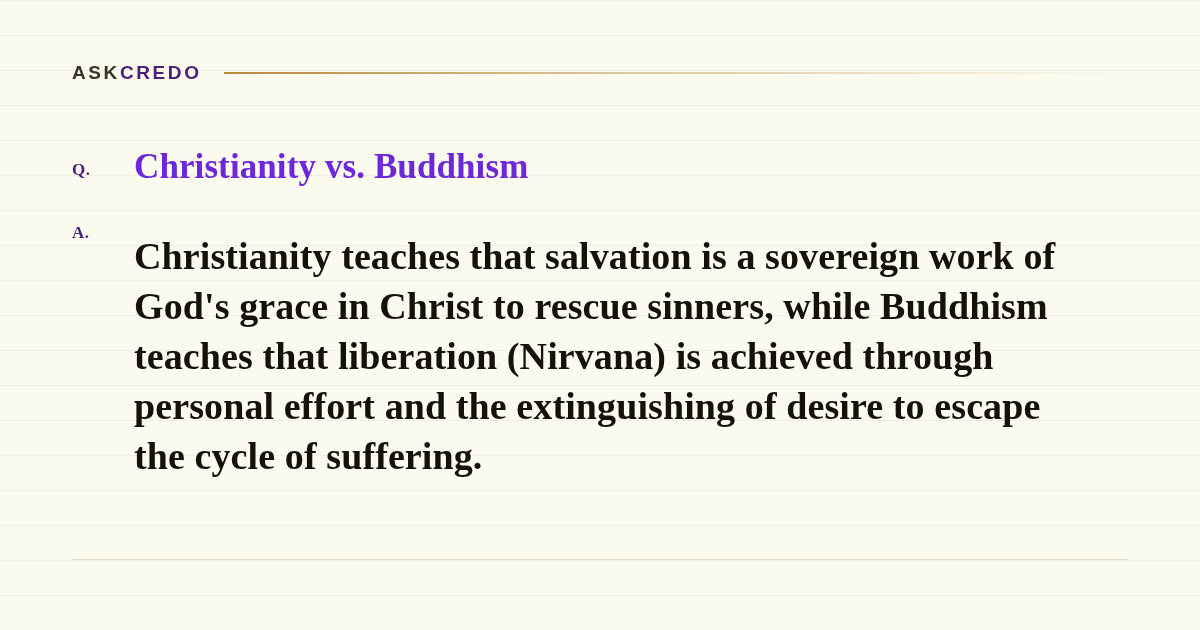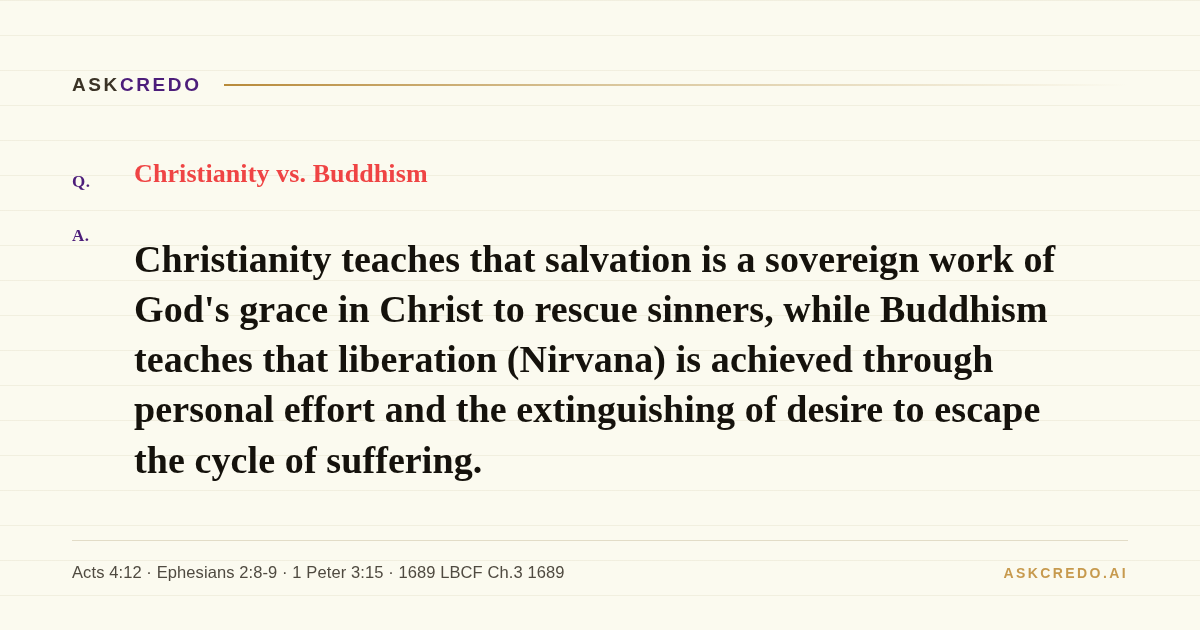--- a/index.html
+++ b/index.html
@@ -25,21 +25,21 @@
       rgba(190, 180, 140, 0.16) 1px,
       rgba(0, 0, 0, 0) 1px,
       rgba(0, 0, 0, 0) 35px
     );
     pointer-events: none;
   }
 
   .card {
     position: absolute;
     inset: 0;
-    padding: 16px 72px;
+    padding: 4px 72px;
     box-sizing: border-box;
   }
 
   
   .header {
     display: flex;
     align-items: center;
     padding-top: 58px;
   }
   .brand {
@@ -72,23 +72,23 @@
     font-family: "Liberation Serif", serif;
     font-size: 17px;
     font-weight: 700;
     letter-spacing: 0.5px;
   }
   .q-marker { padding-top: 14px; }
   .a-marker { padding-top: 16px; }
 
   .question {
     font-family: "Liberation Serif", serif;
-    font-size: 26px;
+    font-size: 35px;
     font-weight: 700;
-    color: #ef4444;
+    color: #6d28d9;
     line-height: 1.22;
     letter-spacing: 0.1px;
   }
   .answer {
     font-family: "Liberation Serif", serif;
     font-size: 38px;
     font-weight: 700;
     color: #15120c;
     line-height: 1.32;
     letter-spacing: 0.1px;
@@ -147,19 +147,15 @@
       <div class="question">Christianity vs. Buddhism</div>
     </div>
     <div class="qa-row answer-row">
       <div class="qa-marker a-marker">A.</div>
       <div class="answer">Christianity teaches that salvation is a sovereign work of God's grace in Christ to rescue sinners, while Buddhism teaches that liberation (Nirvana) is achieved through personal effort and the extinguishing of desire to escape the cycle of suffering.</div>
     </div>
   </div>
 
   <div class="footer">
     <div class="footer-rule"></div>
-    <div class="footer-row">
-      <div class="refs">Acts 4:12 · Ephesians 2:8-9 · 1 Peter 3:15 · 1689 LBCF Ch.3 1689</div>
-      <div class="site">ASKCREDO.AI</div>
-    </div>
   </div>
 
 </div>
 
 </body></html>

